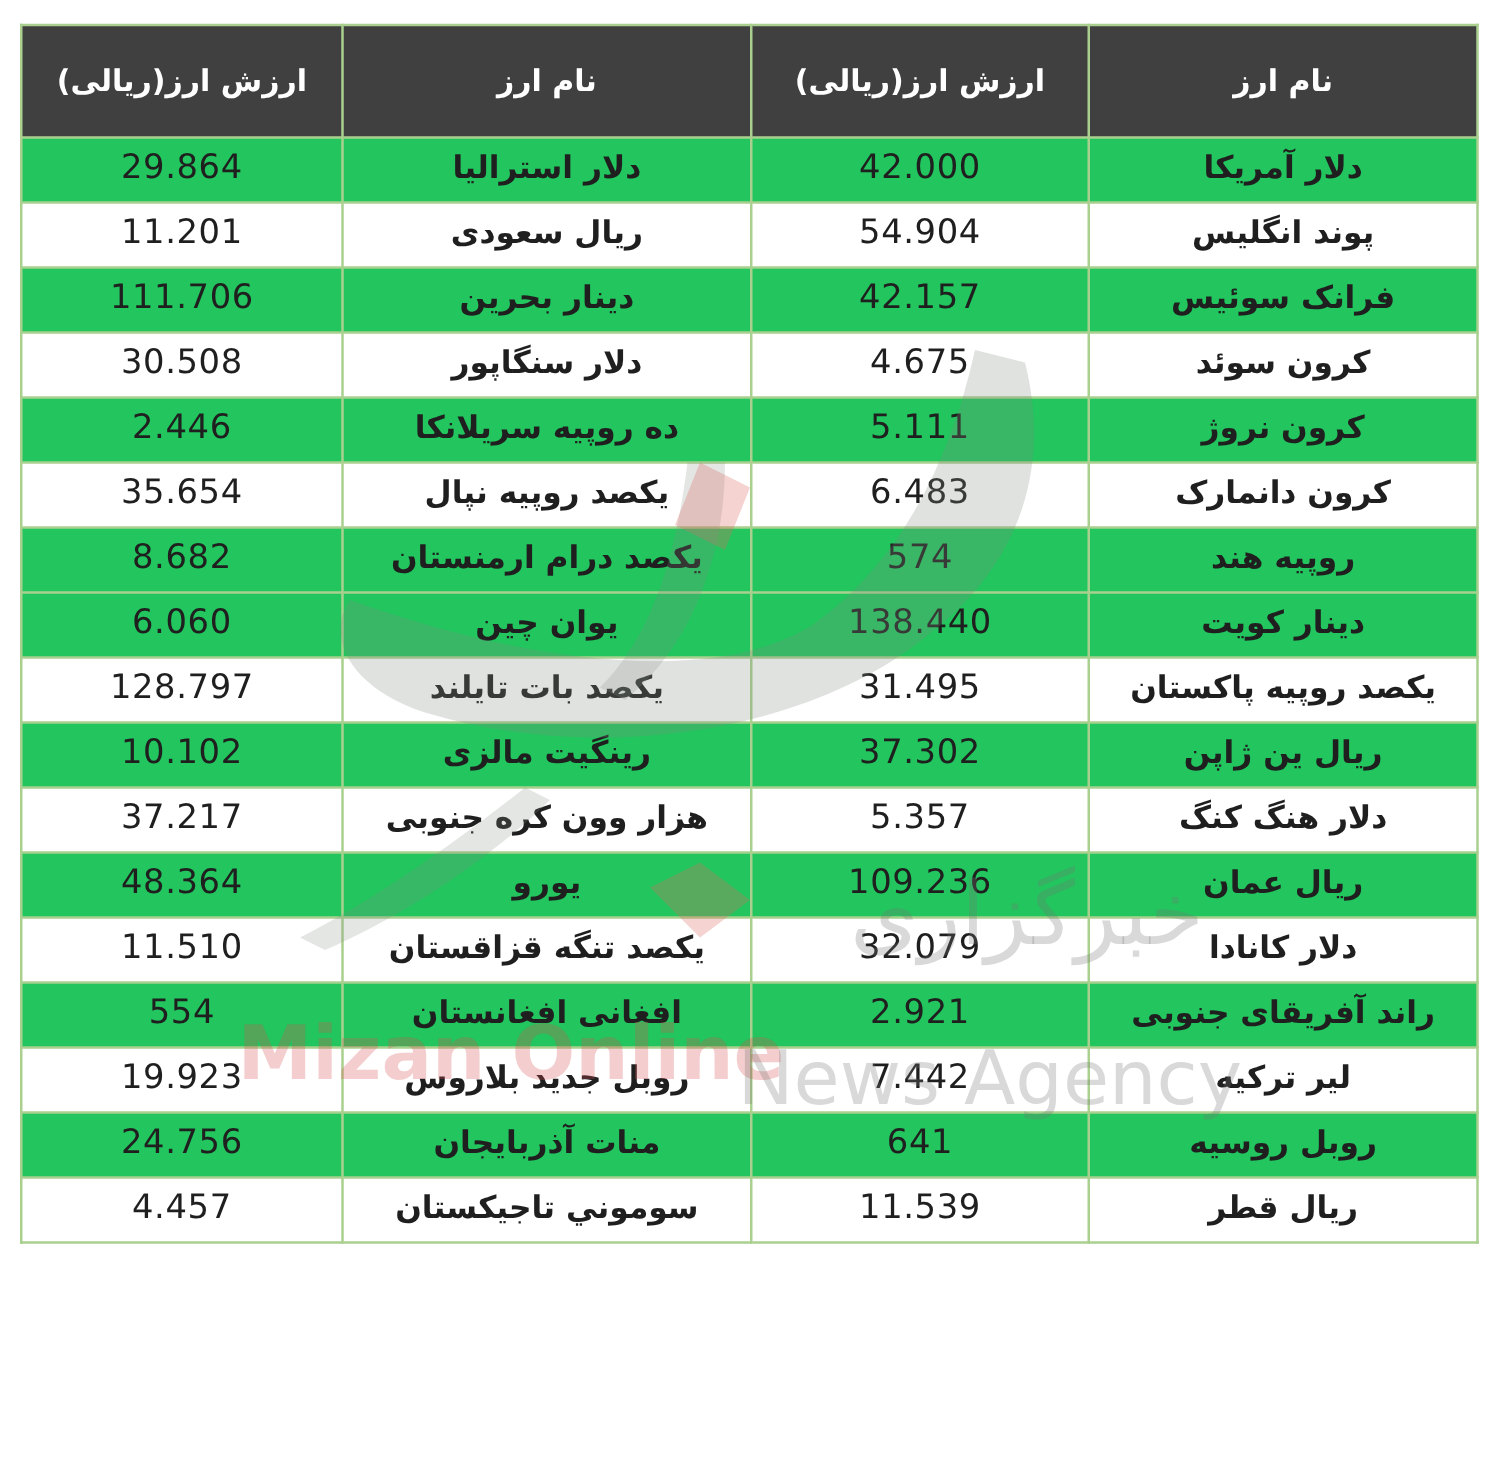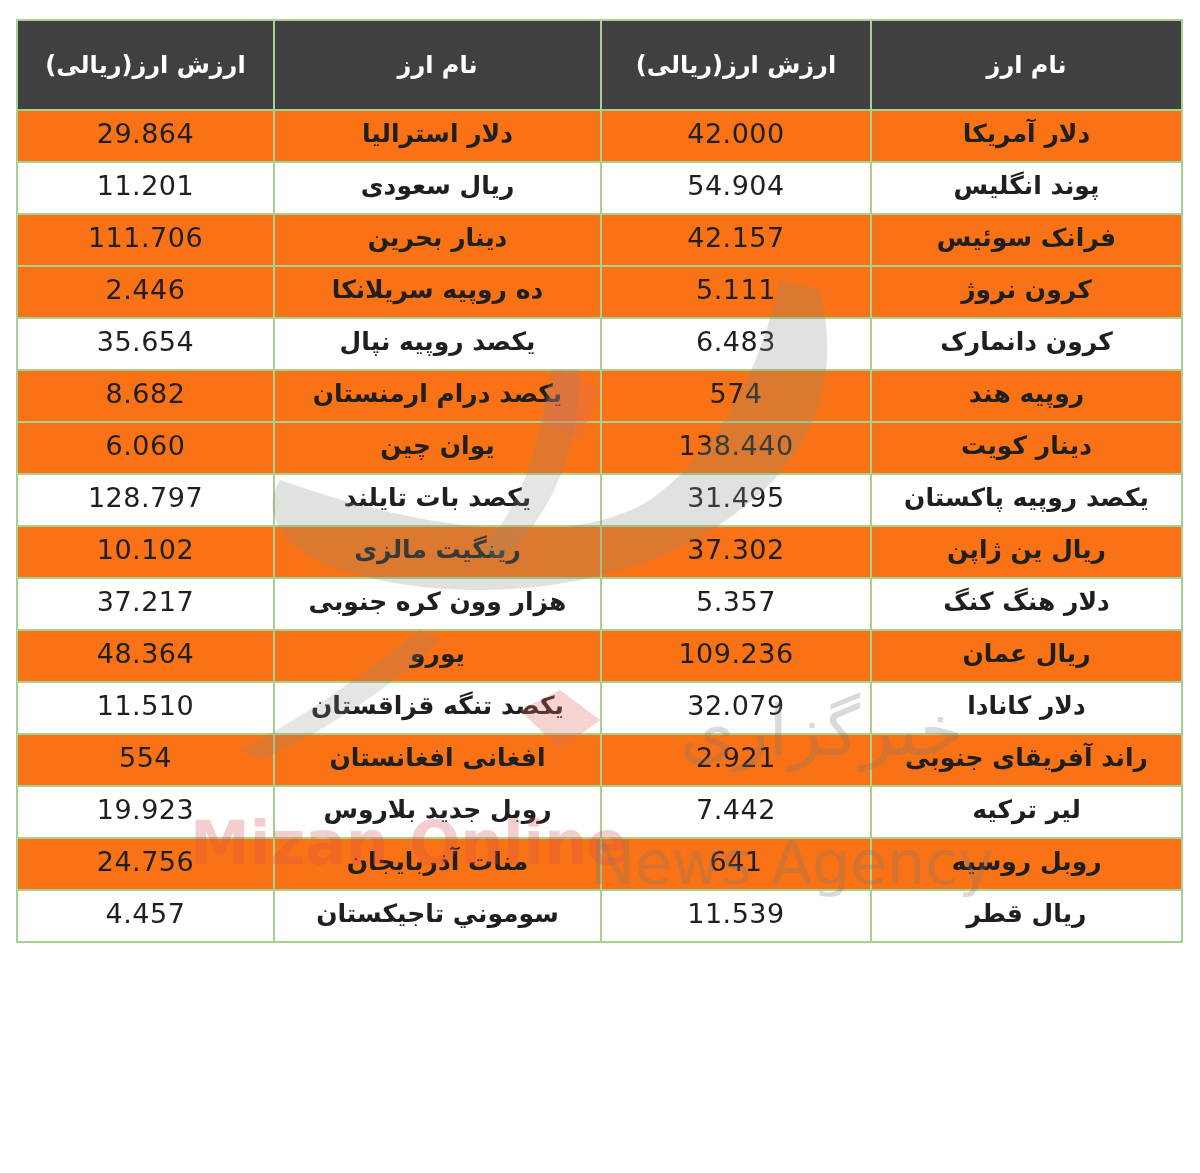--- a/index.html
+++ b/index.html
@@ -9,21 +9,21 @@
     table { border-collapse: collapse; width: 1165px; table-layout: fixed; direction: ltr; }
     col.c-val-l { width: 257px; }
     col.c-name-l { width: 327px; }
     col.c-val-r { width: 270px; }
     col.c-name-r { width: 311px; }
     th { background: #404040; color: #ffffff; height: 54px; font-weight: bold;
          font-size: 24px; text-align: center; border: 2px solid #a9d08e; padding: 17px;
          direction: rtl; }
     td { height: 50px; border: 2px solid #a9d08e; text-align: center; padding: 0;
          font-size: 27px; color: #1f1f1f; vertical-align: top; line-height: 46px; }
-    tr.odd td { background: #f97316; }
+    tr.odd td { background: #22c55e; }
     tr.even td { background: #ffffff; }
     tr.last td { height: 74px; }
     td.num { font-family: "DejaVu Sans", sans-serif; letter-spacing: 0.5px; }
     td.name { direction: rtl; font-weight: bold; font-size: 25px; }
     .wm { position: absolute; pointer-events: none; }
     .wm-text-red { left: 190px; top: 808px; font-size: 60px; font-weight: bold;
                    color: rgba(214, 80, 80, 0.28); font-family: "DejaVu Sans", sans-serif; }
     .wm-text-gray { left: 590px; top: 828px; font-size: 60px;
                     color: rgba(120, 120, 120, 0.28); font-family: "DejaVu Sans", sans-serif; }
     .wm-fa { left: 680px; top: 690px; font-size: 70px; color: rgba(120,120,120,0.28);
@@ -60,20 +60,26 @@
           <td class="num">11.201</td>
           <td class="name">ریال سعودی</td>
           <td class="num">54.904</td>
           <td class="name">پوند انگلیس</td>
         </tr>
         <tr class="odd">
           <td class="num">111.706</td>
           <td class="name">دینار بحرین</td>
           <td class="num">42.157</td>
           <td class="name">فرانک سوئیس</td>
+        </tr>
+        <tr class="even">
+          <td class="num">30.508</td>
+          <td class="name">دلار سنگاپور</td>
+          <td class="num">4.675</td>
+          <td class="name">کرون سوئد</td>
         </tr>
         <tr class="odd">
           <td class="num">2.446</td>
           <td class="name">ده روپیه سریلانکا</td>
           <td class="num">5.111</td>
           <td class="name">کرون نروژ</td>
         </tr>
         <tr class="even">
           <td class="num">35.654</td>
           <td class="name">یکصد روپیه نپال</td>

